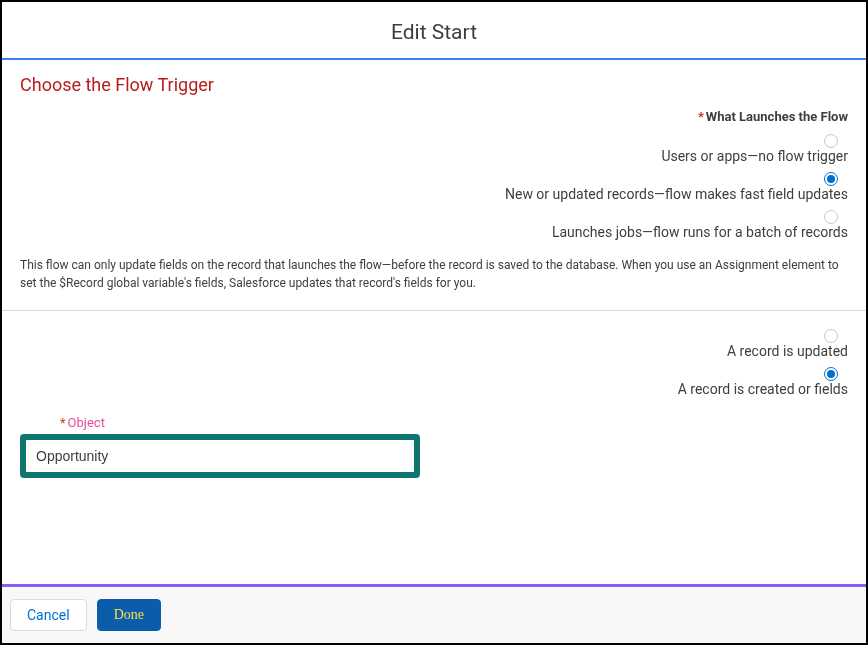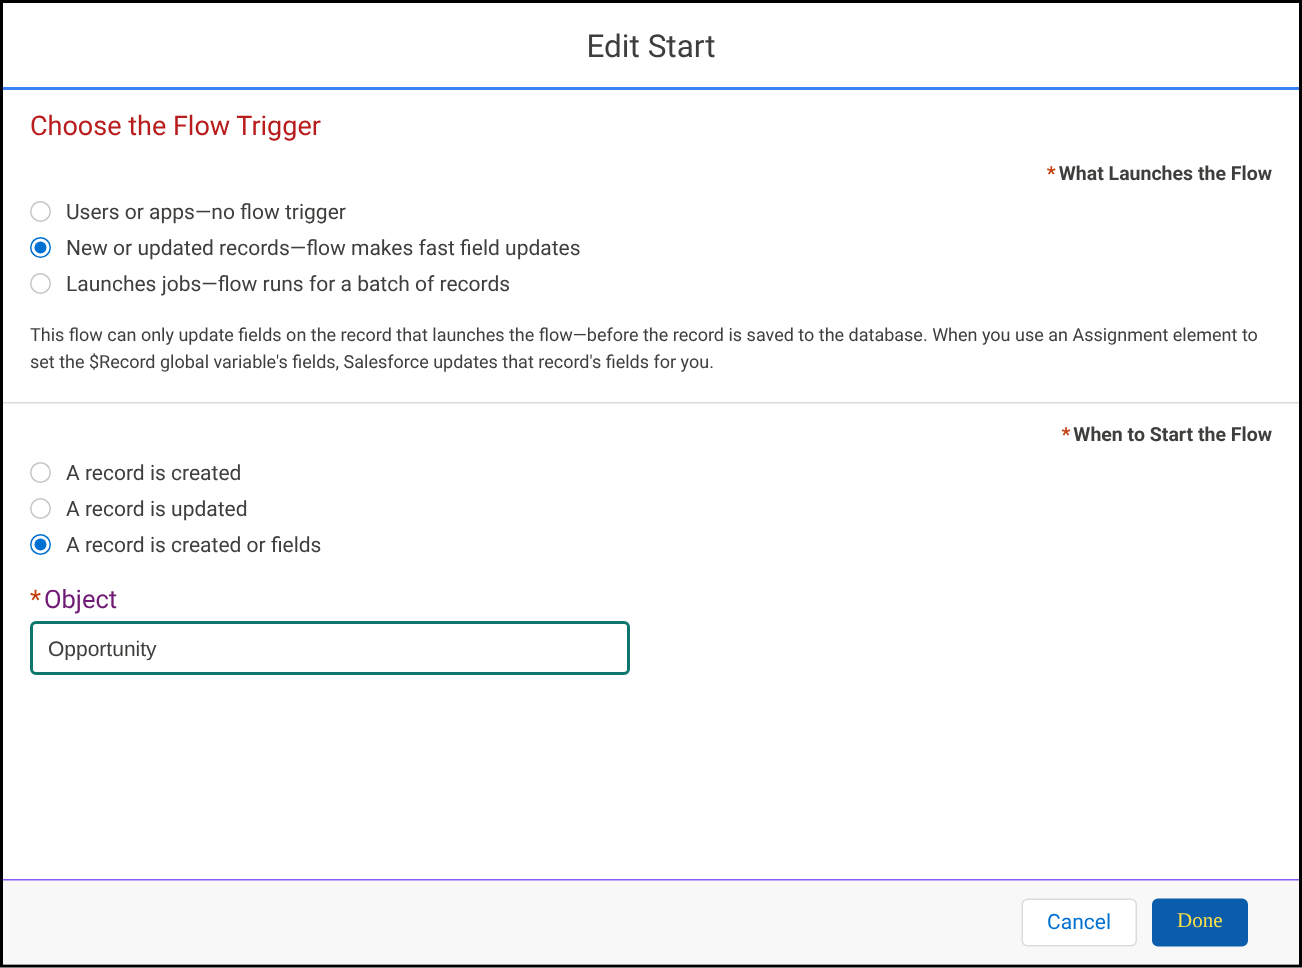--- a/index.html
+++ b/index.html
@@ -53,23 +53,24 @@
       margin-bottom: 6px;
       text-align: right;
     }
     .required::before {
       content: "*";
       color: #c23b0a;
       margin-right: 2px;
     }
     .radio-option {
       display: flex;
-      align-items: flex-start;
+      align-items: flex-end;
       padding: 4px 0;
       cursor: pointer;
+      flex-direction: column;
     }
     .radio-circle {
       width: 14px;
       height: 14px;
       border: 1px solid #c9c7c5;
       border-radius: 50%;
       margin-right: 10px;
       position: relative;
       flex-shrink: 0;
     }
@@ -90,39 +91,40 @@
       font-size: 14px;
       color: #3e3e3c;
     }
     .help-text {
       font-size: 12px;
       color: #3e3e3c;
       line-height: 1.5;
       margin-top: 12px;
     }
     .object-label {
-      font-size: 17px;
-      color: #701a75;
+      font-size: 13px;
+      color: #ec4899;
       margin-top: 14px;
       margin-bottom: 4px;
+      margin-left: 40px;
     }
     .object-input {
       width: 400px;
       padding: 8px 10px;
       font-size: 14px;
       color: #3e3e3c;
-      border: 2px solid #0f766e;
+      border: 6px solid #0f766e;
       border-radius: 4px;
       background: #ffffff;
     }
     .dialog-footer {
-      border-top: 1px solid #8b5cf6;
-      padding: 12px 34px;
+      border-top: 3px solid #8b5cf6;
+      padding: 12px 8px;
       display: flex;
-      justify-content: flex-end;
+      justify-content: flex-start;
       gap: 10px;
       background: #f8f8f8;
     }
     .btn {
       padding: 7px 16px;
       font-size: 14px;
       border-radius: 4px;
       cursor: pointer;
       font-family: inherit;
     }
@@ -163,26 +165,21 @@
       <div class="radio-option">
         <span class="radio-circle"></span>
         <span class="radio-label">Launches jobs—flow runs for a batch of records</span>
       </div>
     </div>
     <p class="help-text">This flow can only update fields on the record that launches the flow—before the record is saved to the database. When you use an Assignment element to set the $Record global variable's fields, Salesforce updates that record's fields for you.</p>
   </div>
 
   <div class="section">
     <div class="field-block">
-      <div class="field-label required">When to Start the Flow</div>
 
-      <div class="radio-option">
-        <span class="radio-circle"></span>
-        <span class="radio-label">A record is created</span>
-      </div>
       <div class="radio-option">
         <span class="radio-circle"></span>
         <span class="radio-label">A record is updated</span>
       </div>
       <div class="radio-option selected">
         <span class="radio-circle"></span>
         <span class="radio-label">A record is created or fields</span>
       </div>
     </div>
 

